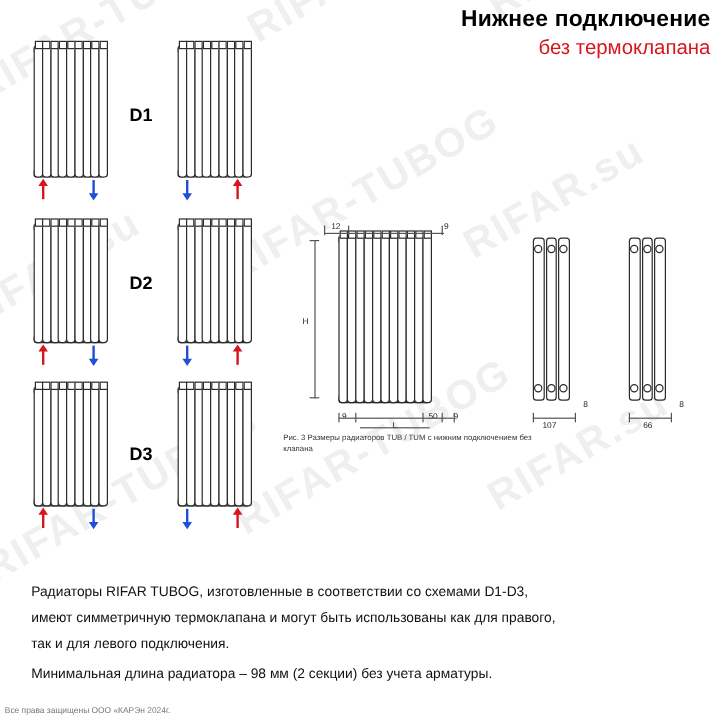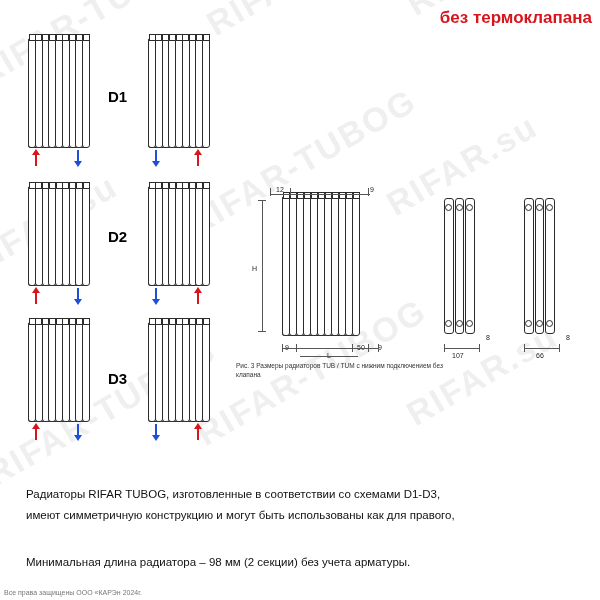--- a/index.html
+++ b/index.html
@@ -21,21 +21,21 @@
     transform-origin:left top;
     pointer-events:none;
     user-select:none;
     z-index:0;
   }
   .layer{position:absolute;left:0;top:0;width:600px;height:600px;z-index:2;}
 
   
   .header{position:absolute;right:8px;top:6px;text-align:right;z-index:3;}
   .header .l1{font-size:19px;font-weight:bold;color:#000;letter-spacing:.2px;}
-  .header .l2{font-size:17px;font-weight:bold;color:#d8141c;margin-top:2px;}
+  .header .l2{font-size:17px;font-weight:normal;color:#d8141c;margin-top:2px;}
 
   
   .rad{position:absolute;}
   .rad .body{position:relative;width:100%;height:100%;}
   .rad .fin{
     position:absolute;top:0;bottom:0;width:6px;
     border:1px solid #2b2b2b;border-radius:3px;background:#fff;
   }
   .rad .caphdr, .rad .capftr{
     position:absolute;left:0;right:0;height:5px;
@@ -82,20 +82,21 @@
     <div class="wm" style="left: 400px; top: -10px; font-size: 34px; transform: rotate(-30deg);">RIFAR-TUBOG</div>
     <div class="wm" style="left: -40px; top: 250px; font-size: 34px; transform: rotate(-30deg);">RIFAR.su</div>
     <div class="wm" style="left: 180px; top: 210px; font-size: 34px; transform: rotate(-30deg);">RIFAR-TUBOG</div>
     <div class="wm" style="left: 380px; top: 190px; font-size: 34px; transform: rotate(-30deg);">RIFAR.su</div>
     <div class="wm" style="left: -20px; top: 460px; font-size: 34px; transform: rotate(-30deg);">RIFAR-TUBOG</div>
     <div class="wm" style="left: 190px; top: 420px; font-size: 34px; transform: rotate(-30deg);">RIFAR-TUBOG</div>
     <div class="wm" style="left: 400px; top: 400px; font-size: 34px; transform: rotate(-30deg);">RIFAR.su</div>
   </div>
 
 <div class="header">
+  <div class="l1">Нижнее подключение</div>
   <div class="l2">без термоклапана</div>
 </div>
 
 <div class="layer" id="diagram">
 
   <div class="rlabel" style="left:108px;top:88px;">D1</div>
   <div class="rlabel" style="left:108px;top:228px;">D2</div>
   <div class="rlabel" style="left:108px;top:370px;">D3</div>
 
   <div class="caption" style="left:236px;top:362px;width:230px;">Рис. 3 Размеры радиаторов TUB / TUM с нижним подключением без клапана</div>
@@ -372,18 +373,19 @@
     <div class="dimline" style="left: 444px; top: 348px; width: 36px; height: 1px;"></div>
     <div class="dimline" style="left: 444px; top: 344px; width: 1px; height: 8px;"></div>
     <div class="dimline" style="left: 479px; top: 344px; width: 1px; height: 8px;"></div>
     <div class="dimline" style="left: 524px; top: 348px; width: 36px; height: 1px;"></div>
     <div class="dimline" style="left: 524px; top: 344px; width: 1px; height: 8px;"></div>
     <div class="dimline" style="left: 559px; top: 344px; width: 1px; height: 8px;"></div>
   </div>
 
 <div class="para" style="left:26px;top:484px;width:548px;">
   <div>Радиаторы RIFAR TUBOG, изготовленные в соответствии со схемами D1-D3,</div>
-  <div>имеют симметричную конструкцию и могут быть использованы как для правого,</div>
+  <div>имеют симметричную термоклапана и могут быть использованы как для правого,</div>
+  <div>так и для левого подключения.</div>
 </div>
 
 <div class="para2" style="left:26px;top:556px;">Минимальная длина радиатора – 98 мм (2 секции) без учета арматуры.</div>
 
 <div class="footer">Все права защищены ООО «КАРЭн 2024г.</div>
 
 </body></html>

